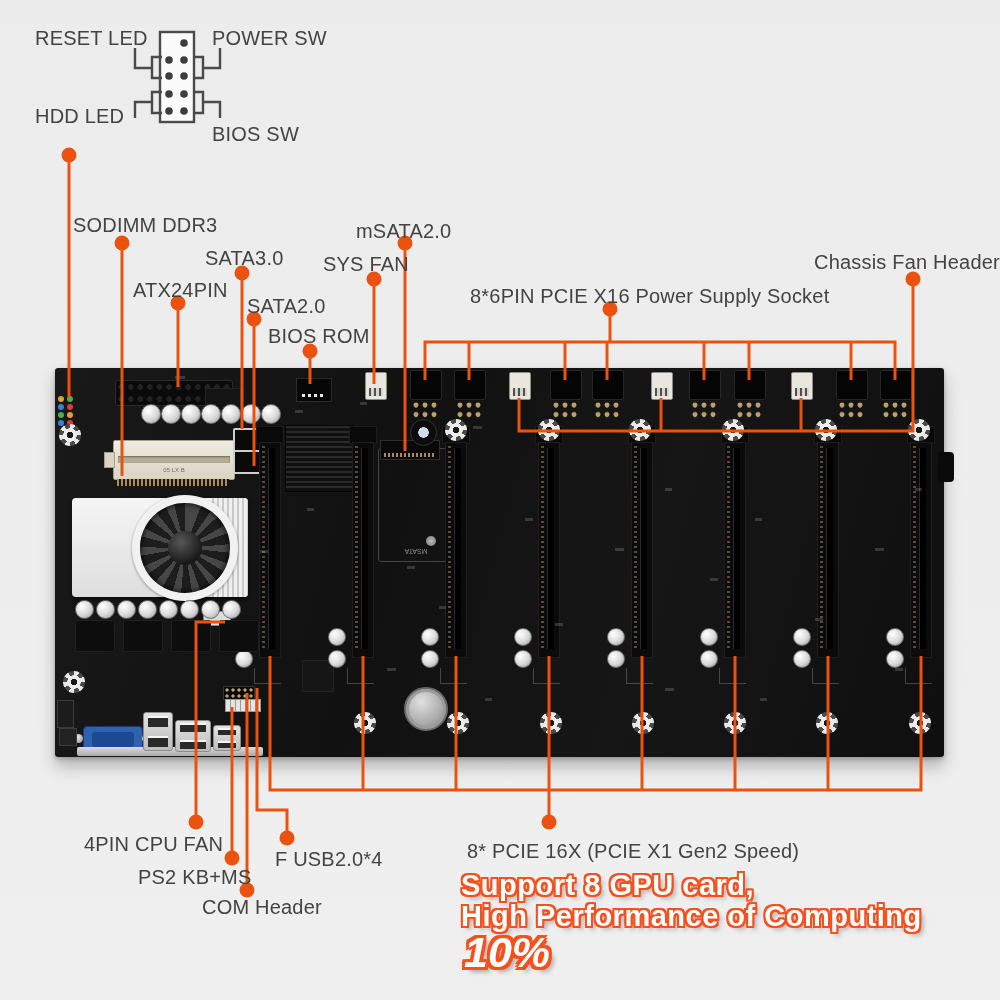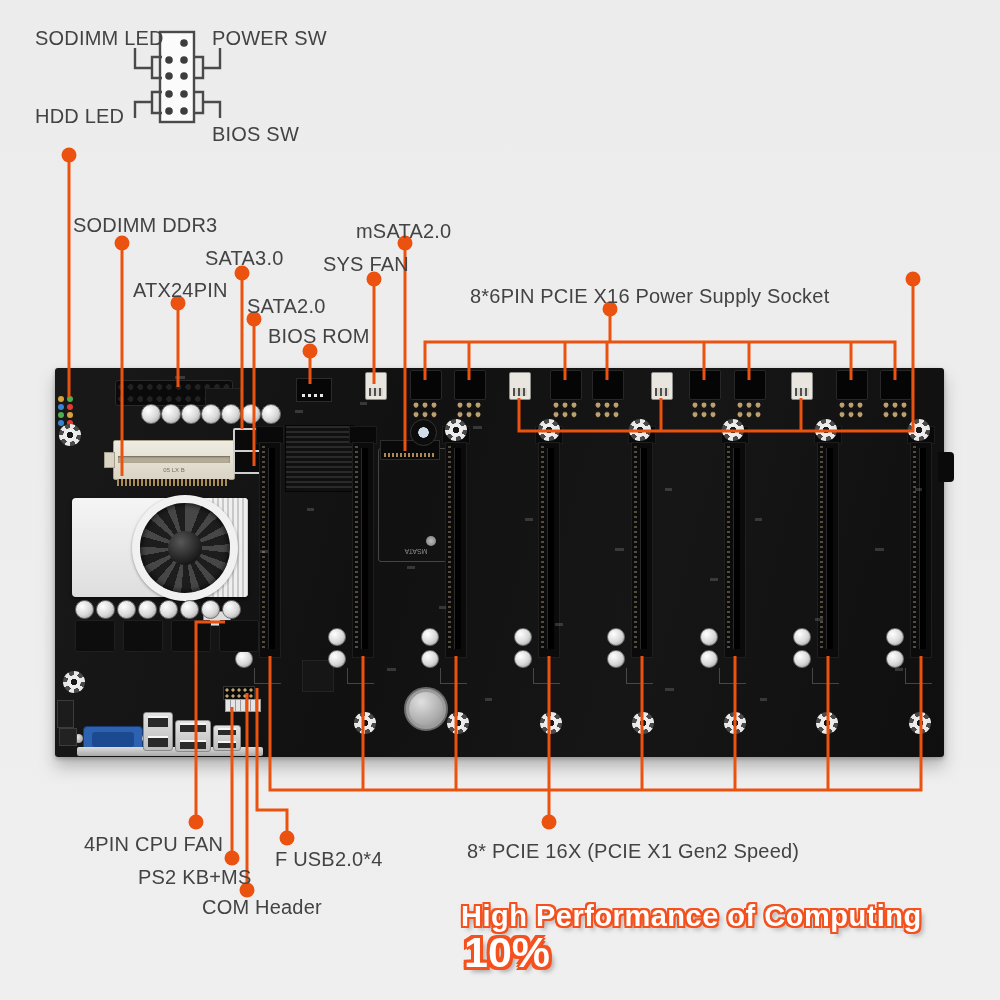--- a/index.html
+++ b/index.html
@@ -106,21 +106,21 @@
         gap:2px;padding:2px;box-sizing:border-box;}
   .fphdr span{position:static;width:6px;height:6px;border-radius:50%;}
   
   .promo-line,.promo-pct{position:absolute;z-index:6;color:#fff;white-space:nowrap;
      font-family:"Liberation Sans",sans-serif;font-weight:700;
      text-shadow:-2px -2px 0 #f4511e,0 -2px 0 #f4511e,2px -2px 0 #f4511e,
                  -2px 0 0 #f4511e,2px 0 0 #f4511e,
                  -2px 2px 0 #f4511e,0 2px 0 #f4511e,2px 2px 0 #f4511e,
                  4px 4px 4px rgba(110,110,110,.5);}
   .promo-line{font-size:29px;line-height:31px;letter-spacing:.5px;}
-  .promo-pct{font-size:43px;z-index:7;
+  .promo-pct{font-size:43px;font-style:italic;z-index:7;
      text-shadow:-3px -3px 0 #f4511e,0 -3px 0 #f4511e,3px -3px 0 #f4511e,
                  -3px 0 0 #f4511e,3px 0 0 #f4511e,
                  -3px 3px 0 #f4511e,0 3px 0 #f4511e,3px 3px 0 #f4511e,
                  5px 5px 4px rgba(110,110,110,.55);}
   .banner{position:absolute;left:467px;top:949px;width:386px;height:24px;
      background:#f4511e;z-index:5;}
   .banner span{position:absolute;left:78px;top:3px;color:#fff;white-space:nowrap;
      font:700 18px/1 "Liberation Sans",sans-serif;letter-spacing:.2px;}
   svg.overlay{position:absolute;inset:0;z-index:5;pointer-events:none;}
 </style>
@@ -367,36 +367,38 @@
       <circle cx="610" cy="309" r="7.5"></circle>
       <circle cx="913" cy="279" r="7.5"></circle>
       <circle cx="196" cy="822" r="7.5"></circle>
       <circle cx="232" cy="858" r="7.5"></circle>
       <circle cx="247" cy="890" r="7.5"></circle>
       <circle cx="287" cy="838" r="7.5"></circle>
       <circle cx="549" cy="822" r="7.5"></circle>
     </g>
   </svg>
 
-  <div class="lbl" style="left:35px;top:27px">SODIMM LED</div>
+  <div class="lbl" style="left:35px;top:27px">RESET LED</div>
   <div class="lbl" style="left:212px;top:27px">POWER SW</div>
   <div class="lbl" style="left:35px;top:105px">HDD LED</div>
   <div class="lbl" style="left:212px;top:123px">BIOS SW</div>
 
   <div class="lbl" style="left:73px;top:214px">SODIMM DDR3</div>
   <div class="lbl" style="left:356px;top:220px">mSATA2.0</div>
   <div class="lbl" style="left:205px;top:247px">SATA3.0</div>
   <div class="lbl" style="left:323px;top:253px">SYS FAN</div>
   <div class="lbl" style="left:133px;top:279px">ATX24PIN</div>
   <div class="lbl" style="left:247px;top:295px">SATA2.0</div>
   <div class="lbl" style="left:268px;top:325px">BIOS ROM</div>
   <div class="lbl" style="left:470px;top:285px">8*6PIN PCIE X16 Power Supply Socket</div>
+  <div class="lbl" style="left:814px;top:251px">Chassis Fan Header</div>
 
   <div class="lbl" style="left:84px;top:833px">4PIN CPU FAN</div>
   <div class="lbl" style="left:138px;top:866px">PS2 KB+MS</div>
   <div class="lbl" style="left:202px;top:896px">COM Header</div>
   <div class="lbl" style="left:275px;top:848px">F USB2.0*4</div>
   <div class="lbl" style="left:467px;top:840px">8* PCIE 16X (PCIE X1 Gen2 Speed)</div>
 
+  <div class="promo-line" style="left:461px;top:870px">Support 8 GPU card,</div>
   <div class="promo-line" style="left:461px;top:901px">High Performance of Computing</div>
   <div class="promo-pct" style="left:464px;top:928px">10%</div>
 
 </div>
 
 </body></html>

